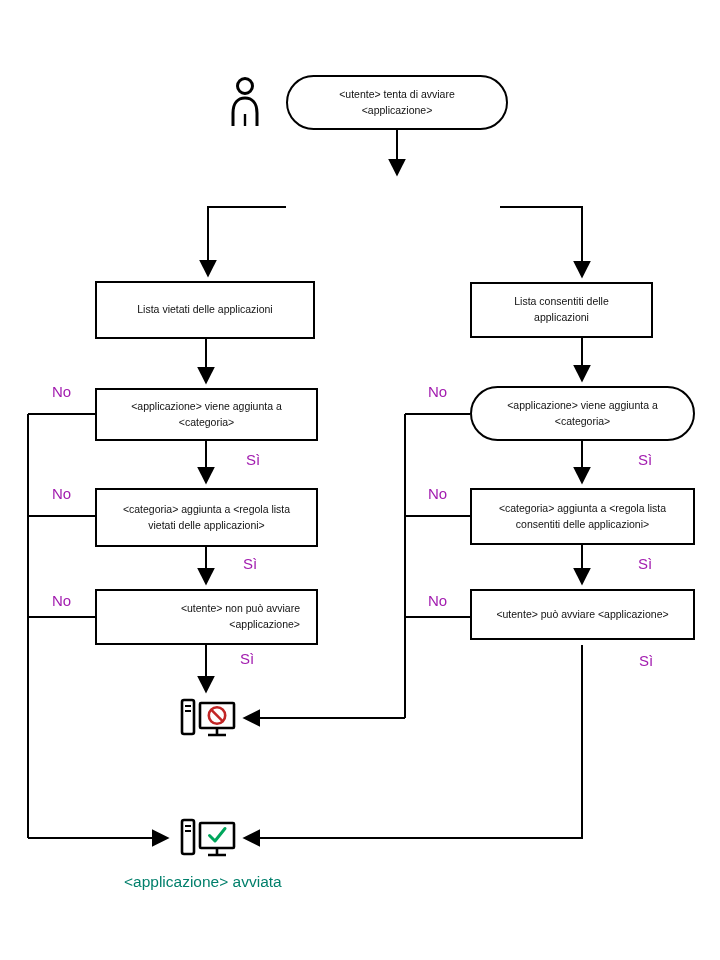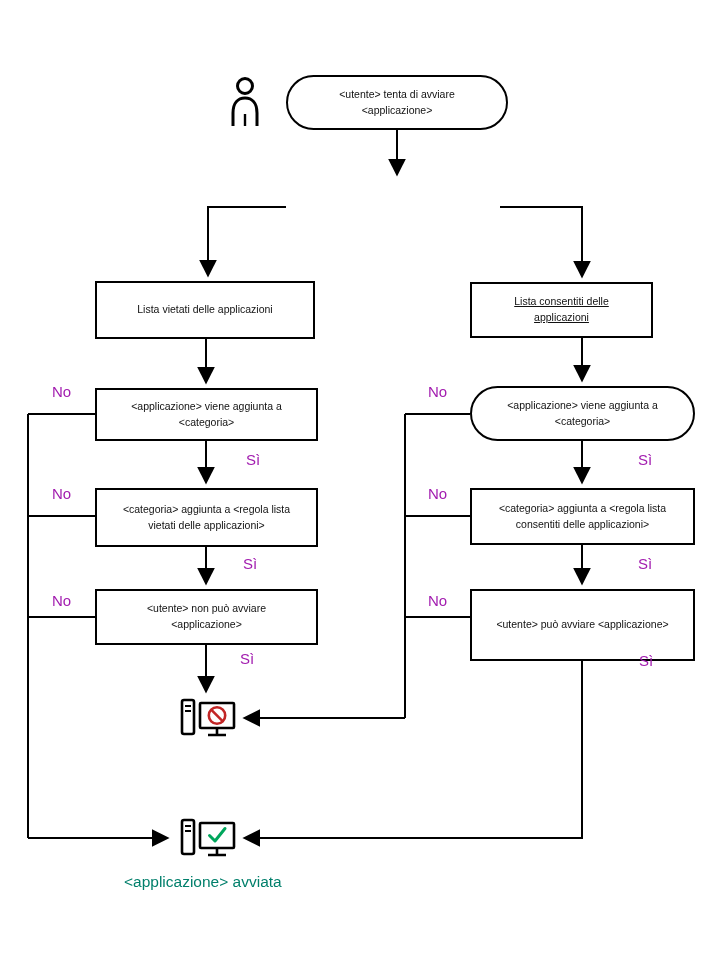--- a/index.html
+++ b/index.html
@@ -66,45 +66,45 @@
 
   <div class="node stadium" style="left:286px;top:75px;width:222px;height:55px;">
     <span>&lt;utente&gt; tenta di avviare &lt;applicazione&gt;</span>
   </div>
 
 
   <div class="node" style="left:95px;top:281px;width:220px;height:58px;">
     <span>Lista vietati delle applicazioni</span>
   </div>
 
-  <div class="node" style="left:470px;top:282px;width:183px;height:56px;text-decoration:underline;">
+  <div class="node" style="left:470px;top:282px;width:183px;height:56px;">
     <span>Lista consentiti delle applicazioni</span>
   </div>
 
   <div class="node" style="left:95px;top:388px;width:223px;height:53px;">
     <span>&lt;applicazione&gt; viene aggiunta a &lt;categoria&gt;</span>
   </div>
 
   <div class="node stadium" style="left:470px;top:386px;width:225px;height:55px;">
     <span>&lt;applicazione&gt; viene aggiunta a &lt;categoria&gt;</span>
   </div>
 
   <div class="node" style="left:95px;top:488px;width:223px;height:59px;">
     <span>&lt;categoria&gt; aggiunta a &lt;regola lista vietati delle applicazioni&gt;</span>
   </div>
 
   <div class="node" style="left:470px;top:488px;width:225px;height:57px;justify-content:flex-end;">
     <span>&lt;categoria&gt; aggiunta a &lt;regola lista consentiti delle applicazioni&gt;</span>
   </div>
 
-  <div class="node" style="left:95px;top:589px;width:223px;height:56px;">
+  <div class="node" style="left:95px;top:589px;width:223px;height:56px;text-align:right;">
     <span>&lt;utente&gt; non può avviare &lt;applicazione&gt;</span>
   </div>
 
-  <div class="node" style="left:470px;top:589px;width:225px;height:72px;">
+  <div class="node" style="left:470px;top:589px;width:225px;height:51px;">
     <span>&lt;utente&gt; può avviare &lt;applicazione&gt;</span>
   </div>
 
   <span class="lbl" style="left:52px;top:383px;">No</span>
   <span class="lbl" style="left:52px;top:485px;">No</span>
   <span class="lbl" style="left:52px;top:592px;">No</span>
   <span class="lbl" style="left:428px;top:383px;">No</span>
   <span class="lbl" style="left:428px;top:485px;">No</span>
   <span class="lbl" style="left:428px;top:592px;">No</span>
 

